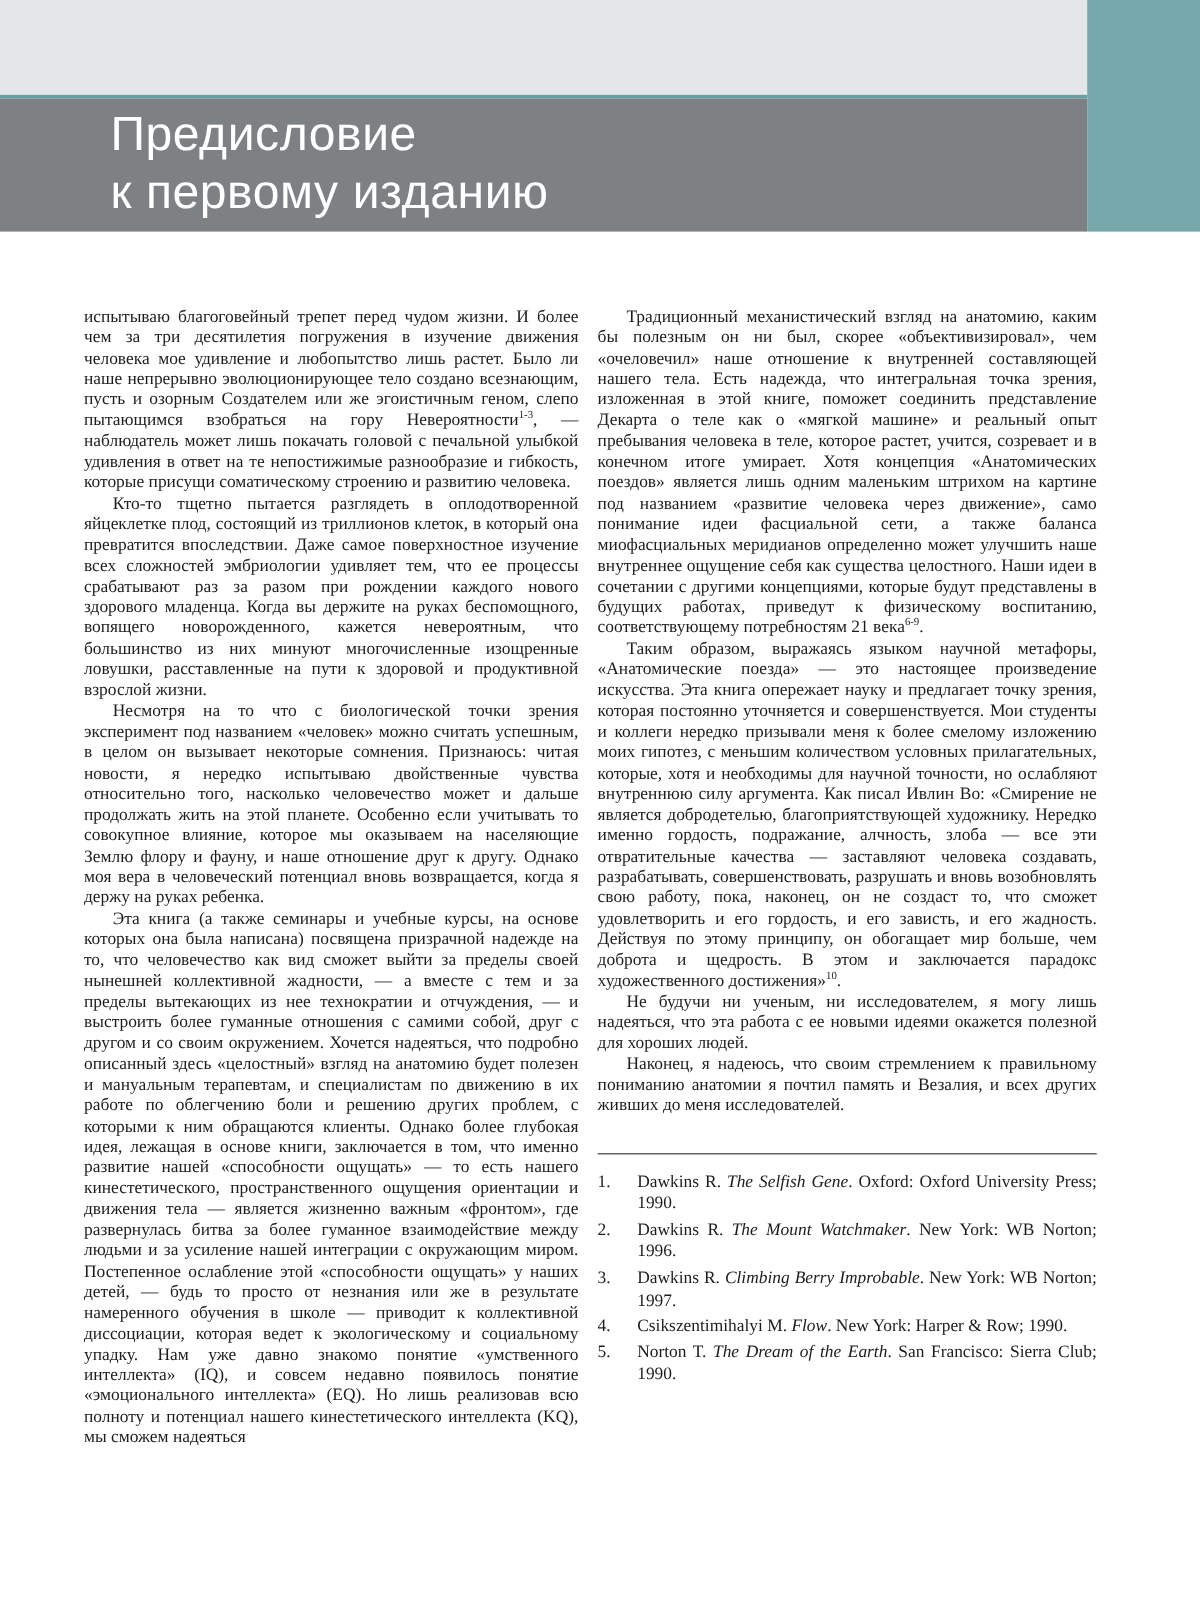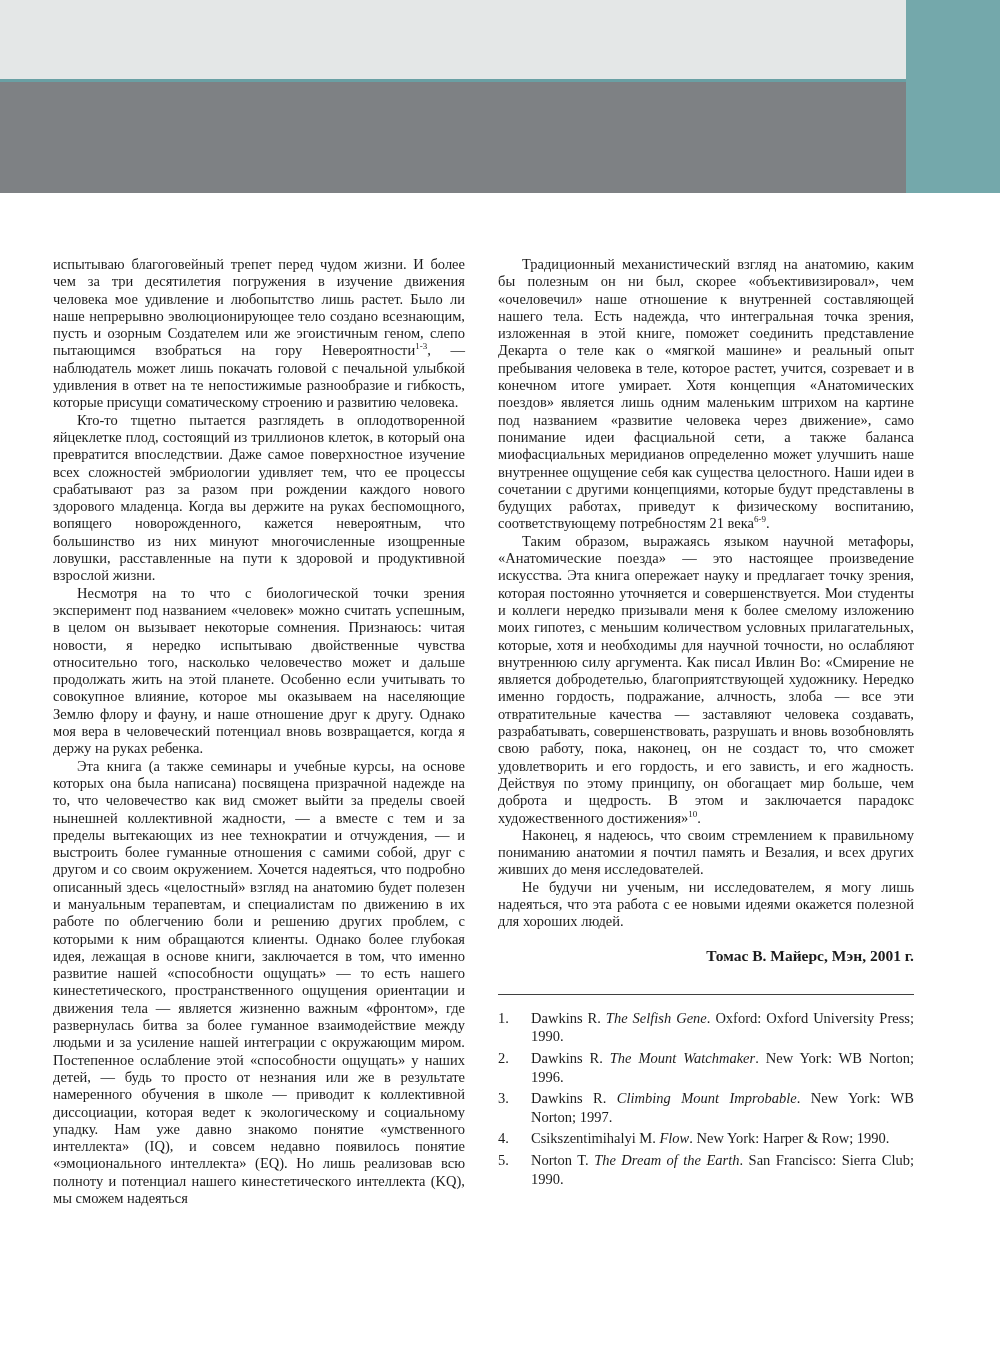--- a/index.html
+++ b/index.html
@@ -45,21 +45,21 @@
   
   .col {
     position: absolute; top: 256px;
     width: 412px;
     font-size: 14.5px;
     line-height: 17.3px;
     color: #1c1c1c;
     text-align: justify;
     hyphens: auto;
   }
-  .col-left  { left: 53px; }
+  .col-left  { left: 70px; }
   .col-right { left: 498px; width: 416px; }
   .para { margin: 0; }
   .para.indent { text-indent: 24px; font-family: Liberation Serif, serif; }
   .para sup {
     font-size: 9px;
     line-height: 0;
     vertical-align: super;
   }
   
   .signature {
@@ -95,52 +95,52 @@
 </head>
 <body>
 
 <div class="page">
 
   <div class="band-light"></div>
   <div class="band-accent-line"></div>
   <div class="band-dark"></div>
   <div class="teal-block"></div>
   <h1 class="chapter-title">
-    <br>
+    <span>Предисловие</span><br>
+    <span>к первому изданию</span>
   </h1>
 
   <div class="col col-left" id="left-col">
       <p class="para"><span>испытываю благоговейный трепет перед чудом жизни. И более чем за три десятилетия погружения в изучение движения человека мое удивление и любопытство лишь растет. Было ли наше непрерывно эволюционирующее тело создано всезнающим, пусть и озорным Создателем или же эгоистичным геном, слепо пытающимся взобраться на гору Невероятности</span><sup>1-3</sup><span>, — наблюдатель может лишь покачать головой с печальной улыбкой удивления в ответ на те непостижимые разнообразие и гибкость, которые присущи соматическому строению и развитию человека.</span></p>
       <p class="para indent"><span>Кто-то тщетно пытается разглядеть в оплодотворенной яйцеклетке плод, состоящий из триллионов клеток, в который она превратится впоследствии. Даже самое поверхностное изучение всех сложностей эмбриологии удивляет тем, что ее процессы срабатывают раз за разом при рождении каждого нового здорового младенца. Когда вы держите на руках беспомощного, вопящего новорожденного, кажется невероятным, что большинство из них минуют многочисленные изощренные ловушки, расставленные на пути к здоровой и продуктивной взрослой жизни.</span></p>
       <p class="para indent"><span>Несмотря на то что с биологической точки зрения эксперимент под названием «человек» можно считать успешным, в целом он вызывает некоторые сомнения. Признаюсь: читая новости, я нередко испытываю двойственные чувства относительно того, насколько человечество может и дальше продолжать жить на этой планете. Особенно если учитывать то совокупное влияние, которое мы оказываем на населяющие Землю флору и фауну, и наше отношение друг к другу. Однако моя вера в человеческий потенциал вновь возвращается, когда я держу на руках ребенка.</span></p>
       <p class="para indent"><span>Эта книга (а также семинары и учебные курсы, на основе которых она была написана) посвящена призрачной надежде на то, что человечество как вид сможет выйти за пределы своей нынешней коллективной жадности, — а вместе с тем и за пределы вытекающих из нее технократии и отчуждения, — и выстроить более гуманные отношения с самими собой, друг с другом и со своим окружением. Хочется надеяться, что подробно описанный здесь «целостный» взгляд на анатомию будет полезен и мануальным терапевтам, и специалистам по движению в их работе по облегчению боли и решению других проблем, с которыми к ним обращаются клиенты. Однако более глубокая идея, лежащая в основе книги, заключается в том, что именно развитие нашей «способности ощущать» — то есть нашего кинестетического, пространственного ощущения ориентации и движения тела — является жизненно важным «фронтом», где развернулась битва за более гуманное взаимодействие между людьми и за усиление нашей интеграции с окружающим миром. Постепенное ослабление этой «способности ощущать» у наших детей, — будь то просто от незнания или же в результате намеренного обучения в школе — приводит к коллективной диссоциации, которая ведет к экологическому и социальному упадку. Нам уже давно знакомо понятие «умственного интеллекта» (IQ), и совсем недавно появилось понятие «эмоционального интеллекта» (EQ). Но лишь реализовав всю полноту и потенциал нашего кинестетического интеллекта (KQ), мы сможем надеяться</span></p>
     </div>
 
   <div class="col col-right">
     <div id="right-col-paras">
         <p class="para indent"><span>Традиционный механистический взгляд на анатомию, каким бы полезным он ни был, скорее «объективизировал», чем «очеловечил» наше отношение к внутренней составляющей нашего тела. Есть надежда, что интегральная точка зрения, изложенная в этой книге, поможет соединить представление Декарта о теле как о «мягкой машине» и реальный опыт пребывания человека в теле, которое растет, учится, созревает и в конечном итоге умирает. Хотя концепция «Анатомических поездов» является лишь одним маленьким штрихом на картине под названием «развитие человека через движение», само понимание идеи фасциальной сети, а также баланса миофасциальных меридианов определенно может улучшить наше внутреннее ощущение себя как существа целостного. Наши идеи в сочетании с другими концепциями, которые будут представлены в будущих работах, приведут к физическому воспитанию, соответствующему потребностям 21 века</span><sup>6-9</sup><span>.</span></p>
         <p class="para indent"><span>Таким образом, выражаясь языком научной метафоры, «Анатомические поезда» — это настоящее произведение искусства. Эта книга опережает науку и предлагает точку зрения, которая постоянно уточняется и совершенствуется. Мои студенты и коллеги нередко призывали меня к более смелому изложению моих гипотез, с меньшим количеством условных прилагательных, которые, хотя и необходимы для научной точности, но ослабляют внутреннюю силу аргумента. Как писал Ивлин Во: «Смирение не является добродетелью, благоприятствующей художнику. Нередко именно гордость, подражание, алчность, злоба — все эти отвратительные качества — заставляют человека создавать, разрабатывать, совершенствовать, разрушать и вновь возобновлять свою работу, пока, наконец, он не создаст то, что сможет удовлетворить и его гордость, и его зависть, и его жадность. Действуя по этому принципу, он обогащает мир больше, чем доброта и щедрость. В этом и заключается парадокс художественного достижения»</span><sup>10</sup><span>.</span></p>
+        <p class="para indent"><span>Не будучи ни ученым, ни исследователем, я могу лишь надеяться, что эта работа с ее новыми идеями окажется полезной для хороших людей.</span></p>
         <p class="para indent"><span>Наконец, я надеюсь, что своим стремлением к правильному пониманию анатомии я почтил память и Везалия, и всех других живших до меня исследователей.</span></p>
-        <p class="para indent"><span>Не будучи ни ученым, ни исследователем, я могу лишь надеяться, что эта работа с ее новыми идеями окажется полезной для хороших людей.</span></p>
       </div>
-    <p class="signature">Томас В. Майерс, Мэн, 2001 г.</p>
     <div class="literature">
       <hr class="lit-rule">
       <div id="ref-list">
           <div class="ref">
             <span class="ref-num">1.</span>
             <span class="ref-text"><span>Dawkins R. </span><i>The Selfish Gene</i><span>. Oxford: Oxford University Press; 1990.</span></span>
           </div>
           <div class="ref">
             <span class="ref-num">2.</span>
             <span class="ref-text"><span>Dawkins R. </span><i>The Mount Watchmaker</i><span>. New York: WB Norton; 1996.</span></span>
           </div>
           <div class="ref">
             <span class="ref-num">3.</span>
-            <span class="ref-text"><span>Dawkins R. </span><i>Climbing Mount Improbable</i><span>. New York: WB Norton; 1997.</span></span>
+            <span class="ref-text"><span>Dawkins R. </span><i>Climbing Berry Improbable</i><span>. New York: WB Norton; 1997.</span></span>
           </div>
           <div class="ref">
             <span class="ref-num">4.</span>
             <span class="ref-text"><span>Csikszentimihalyi M. </span><i>Flow</i><span>. New York: Harper &amp; Row; 1990.</span></span>
           </div>
           <div class="ref">
             <span class="ref-num">5.</span>
             <span class="ref-text"><span>Norton T. </span><i>The Dream of the Earth</i><span>. San Francisco: Sierra Club; 1990.</span></span>
           </div>
         </div>

